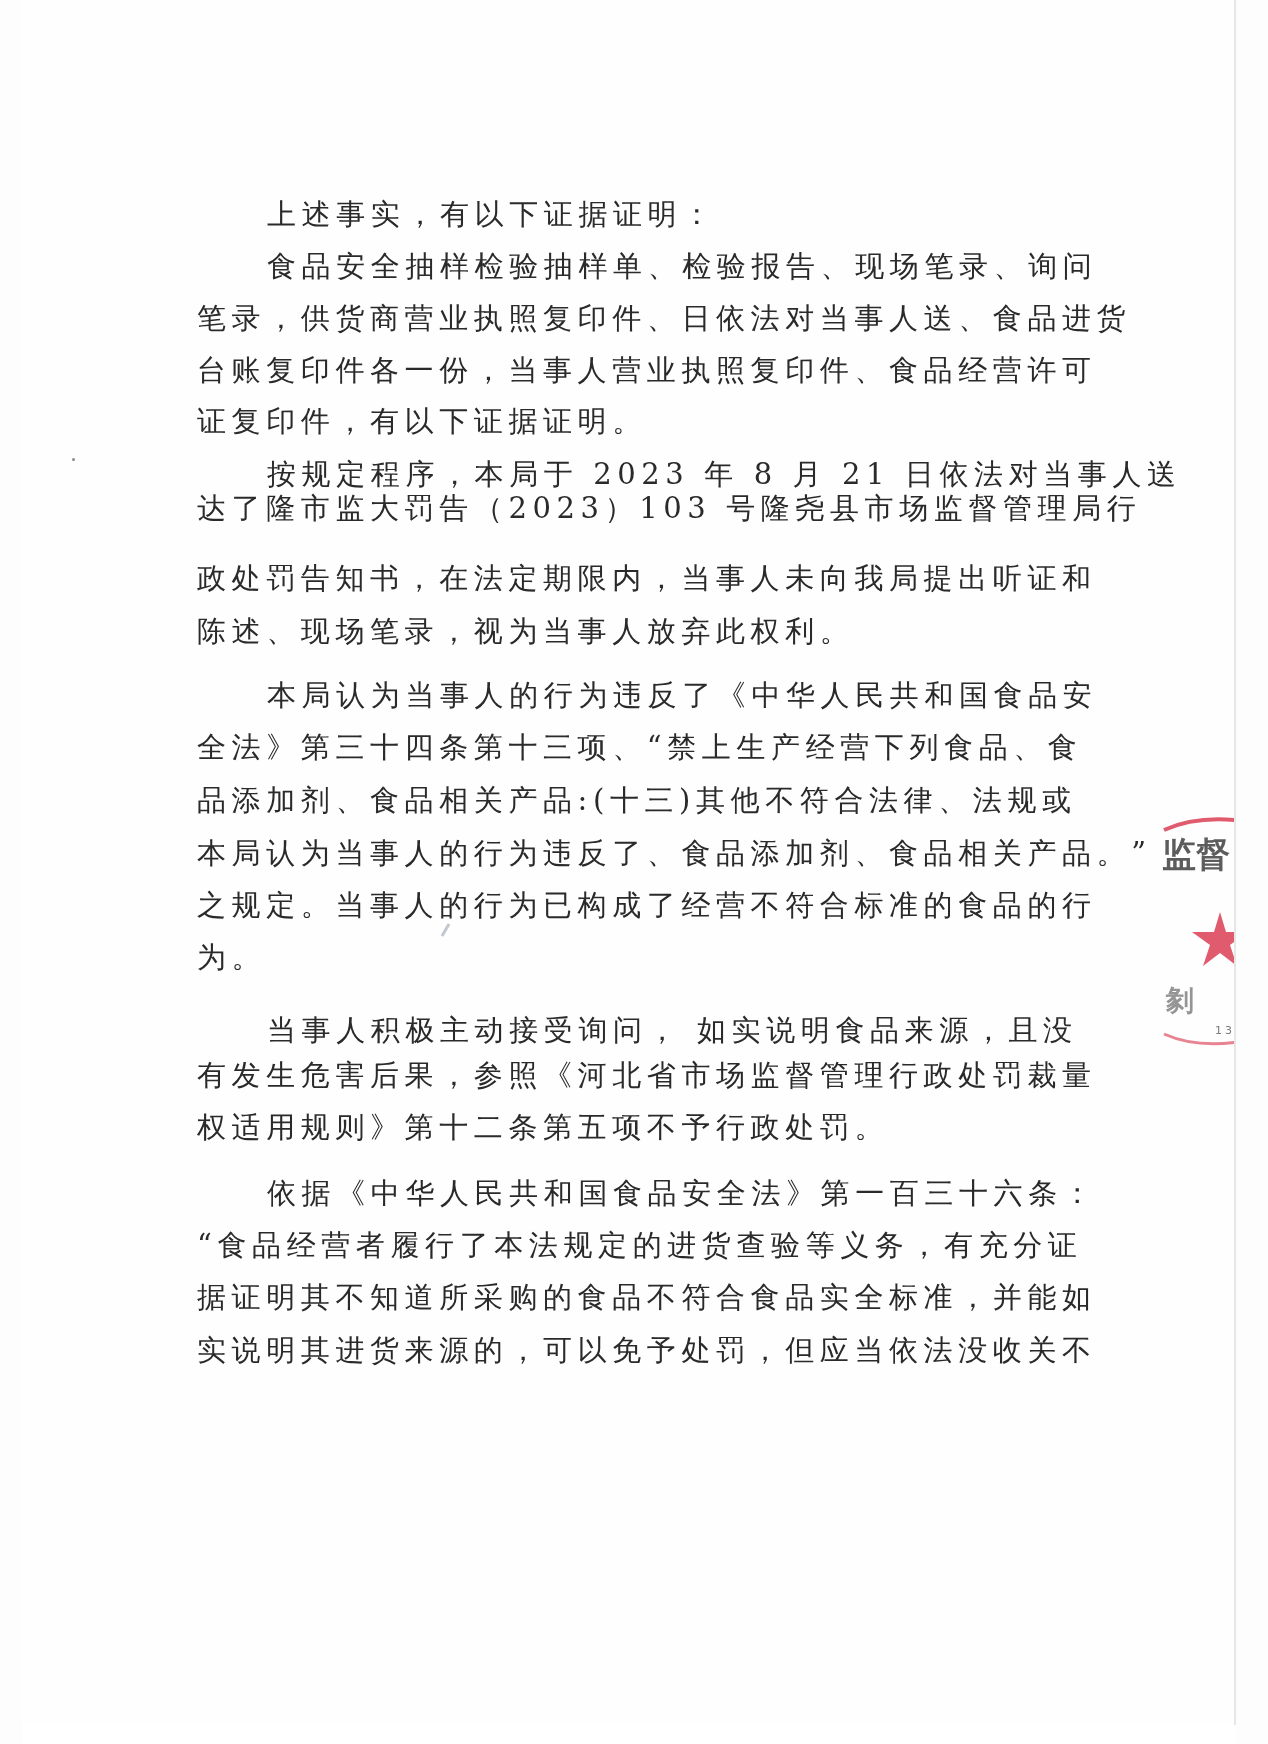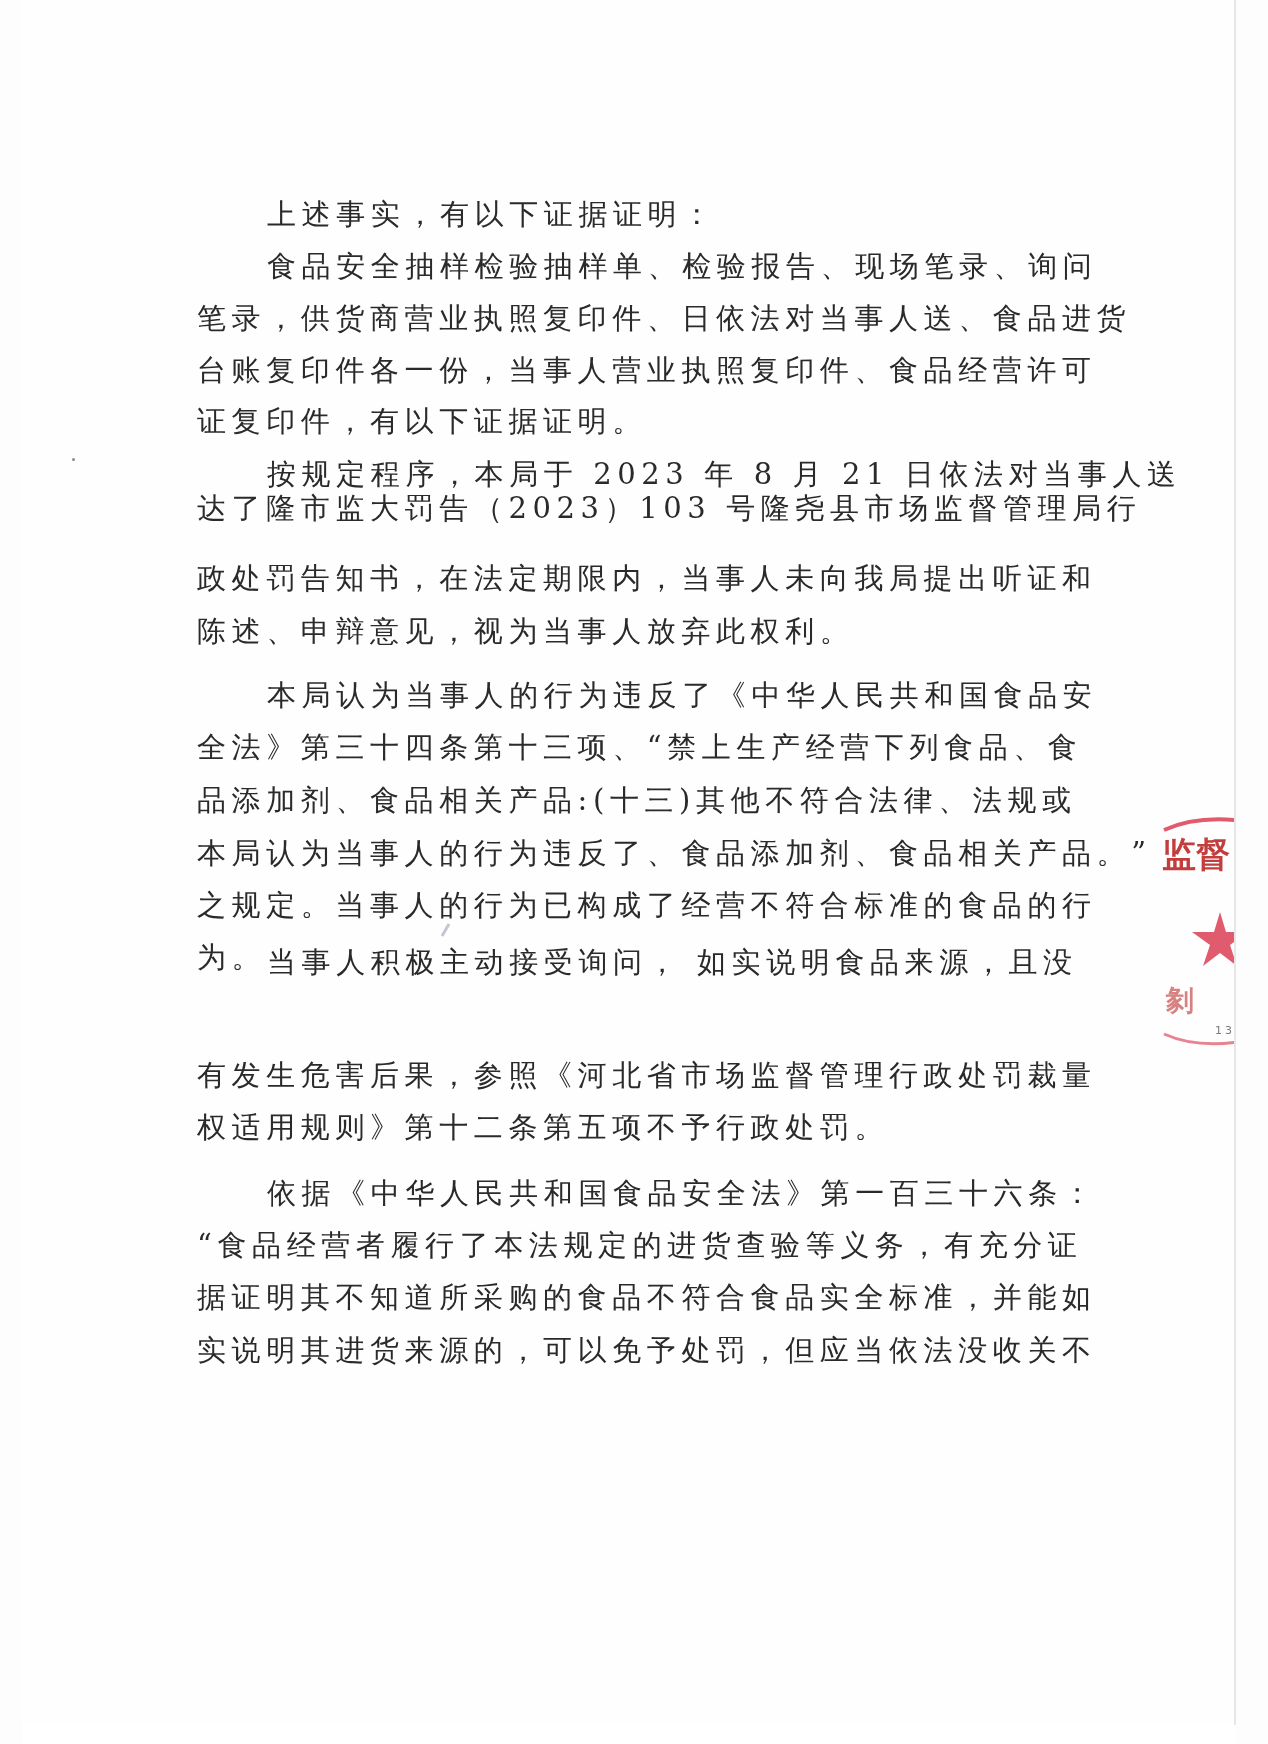--- a/index.html
+++ b/index.html
@@ -27,21 +27,21 @@
   }
   .line.indent { left: 70px; text-align: center; }
   .dot {
     position: absolute; width: 3px; height: 3px; border-radius: 50%; background: #8a8a8a;
   }
   .seal {
     position: absolute; left: 1160px; top: 812px; width: 74px; height: 240px; overflow: hidden;
   }
   .seal svg { position: absolute; left: 0; top: 0; }
   .seal-text {
-    position: absolute; color: #b91c1c; font-family: "DejaVu Sans", sans-serif;
+    position: absolute; color: #404040; font-family: "DejaVu Sans", sans-serif;
     font-weight: bold; opacity: 0.85;
   }
   .seal-digits {
     position: absolute; color: #7a7a7a; font-family: "DejaVu Sans", sans-serif;
     font-size: 11px; letter-spacing: 3px;
   }
   .pen-mark {
     position: absolute; left: 444px; top: 923px; width: 3px; height: 14px;
     background: #9aa0b0; transform: rotate(30deg); opacity: 0.6;
   }
@@ -57,30 +57,30 @@
   <div class="line indent" style="top:197px">上述事实，有以下证据证明：</div>
 
   <div class="line indent" style="top:249px">食品安全抽样检验抽样单、检验报告、现场笔录、询问</div>
   <div class="line" style="top:301px">笔录，供货商营业执照复印件、日依法对当事人送、食品进货</div>
   <div class="line" style="top:353px">台账复印件各一份，当事人营业执照复印件、食品经营许可</div>
   <div class="line" style="top:404px">证复印件，有以下证据证明。</div>
 
   <div class="line indent" style="top:457px">按规定程序，本局于 2023 年 8 月 21 日依法对当事人送</div>
   <div class="line" style="top:491px">达了隆市监大罚告（2023）103 号隆尧县市场监督管理局行</div>
   <div class="line" style="top:561px">政处罚告知书，在法定期限内，当事人未向我局提出听证和</div>
-  <div class="line" style="top:614px">陈述、申辩意见，视为当事人放弃此权利。</div>
+  <div class="line" style="top:614px">陈述、现场笔录，视为当事人放弃此权利。</div>
 
   <div class="line indent" style="top:678px">本局认为当事人的行为违反了《中华人民共和国食品安</div>
   <div class="line" style="top:730px">全法》第三十四条第十三项、“禁上生产经营下列食品、食</div>
   <div class="line" style="top:783px">品添加剂、食品相关产品:(十三)其他不符合法律、法规或</div>
   <div class="line" style="top:836px">本局认为当事人的行为违反了、食品添加剂、食品相关产品。”</div>
   <div class="line" style="top:888px">之规定。当事人的行为已构成了经营不符合标准的食品的行</div>
   <div class="line" style="top:940px">为。</div>
 
-  <div class="line indent" style="top:945px">当事人积极主动接受询问，  如实说明食品来源，且没</div>
+  <div class="line indent" style="top:1013px">当事人积极主动接受询问，  如实说明食品来源，且没</div>
   <div class="line" style="top:1058px">有发生危害后果，参照《河北省市场监督管理行政处罚裁量</div>
   <div class="line" style="top:1110px">权适用规则》第十二条第五项不予行政处罚。</div>
 
   <div class="line indent" style="top:1176px">依据《中华人民共和国食品安全法》第一百三十六条：</div>
   <div class="line" style="top:1228px">“食品经营者履行了本法规定的进货查验等义务，有充分证</div>
   <div class="line" style="top:1280px">据证明其不知道所采购的食品不符合食品实全标准，并能如</div>
   <div class="line" style="top:1333px">实说明其进货来源的，可以免予处罚，但应当依法没收关不</div>
 </div>
 
 <div class="dot" style="left:72px; top:458px"></div>

